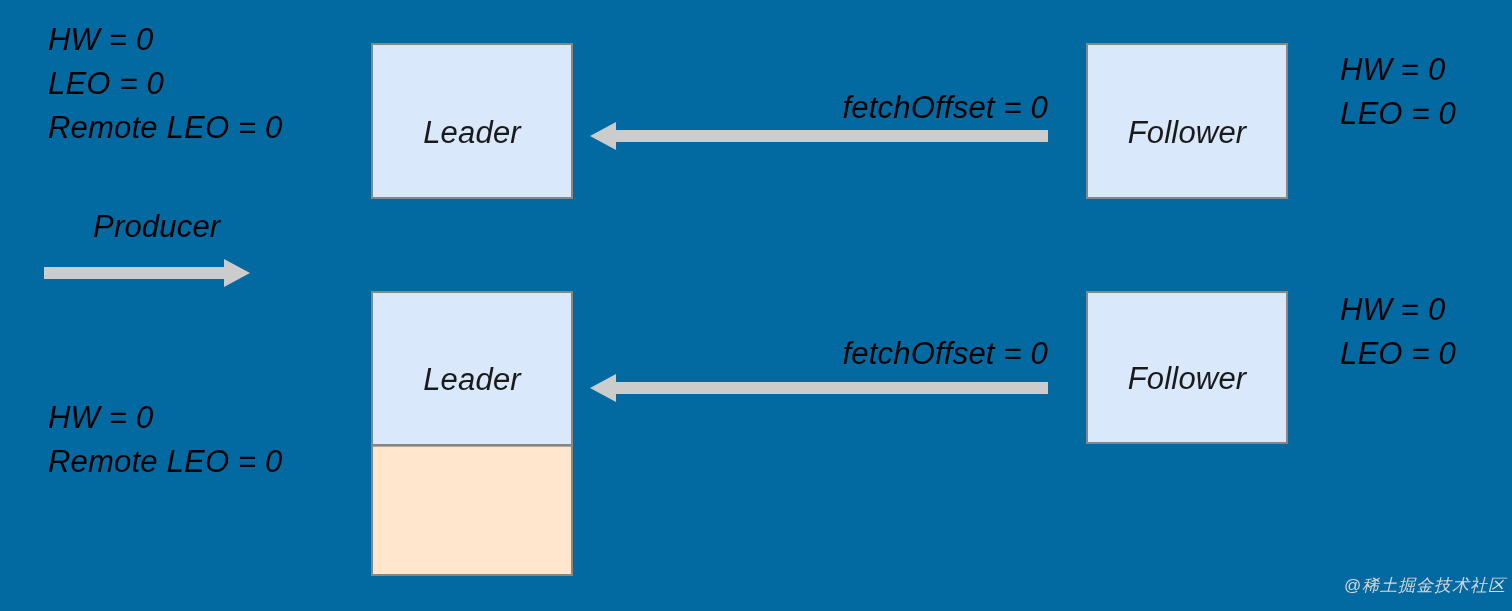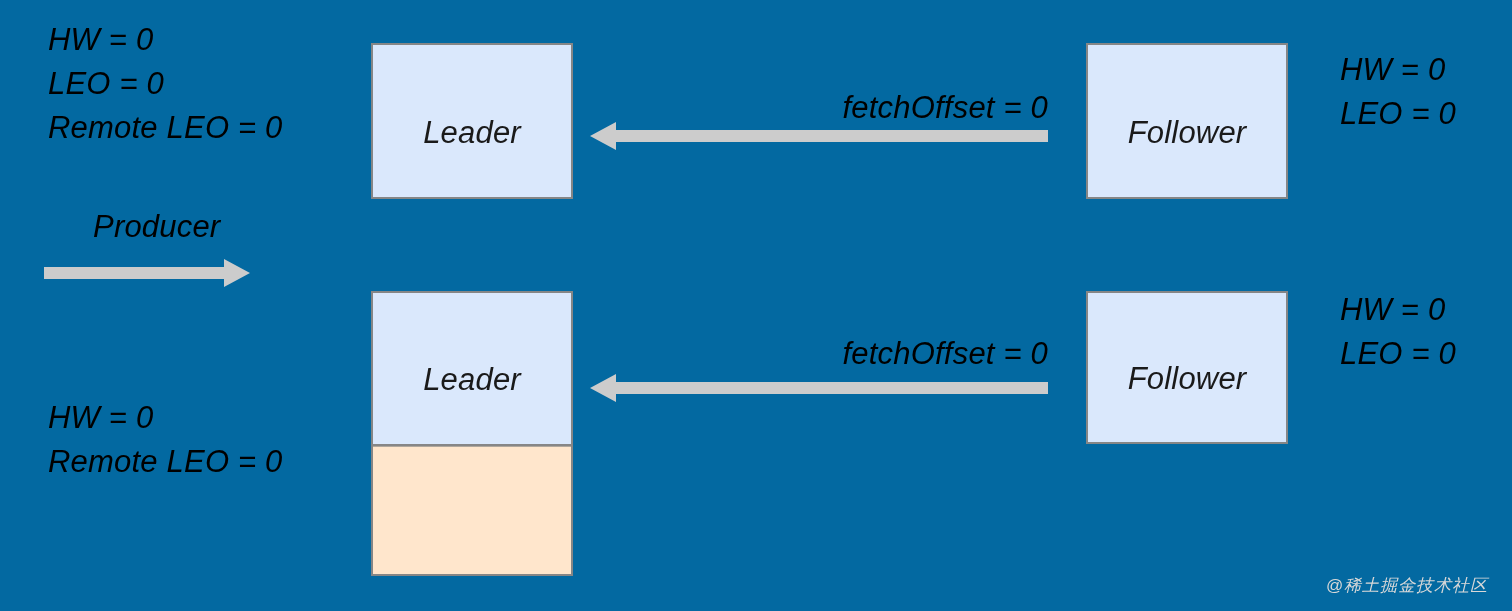--- a/index.html
+++ b/index.html
@@ -154,15 +154,15 @@
 
   <div class="abs node-box" style="left:1086px; top:291px; width:202px; height:153px;">
     <span class="node-label">Follower</span>
   </div>
 
   <div class="abs state-text" style="left:1340px; top:288px;">
     <div>HW = 0</div>
     <div>LEO = 0</div>
   </div>
 
-  <div class="abs watermark" style="right:24px; bottom:14px;">@稀土掘金技术社区</div>
+  <div class="abs watermark" style="right:6px; bottom:14px;">@稀土掘金技术社区</div>
 
 </div>
 
 </body></html>

